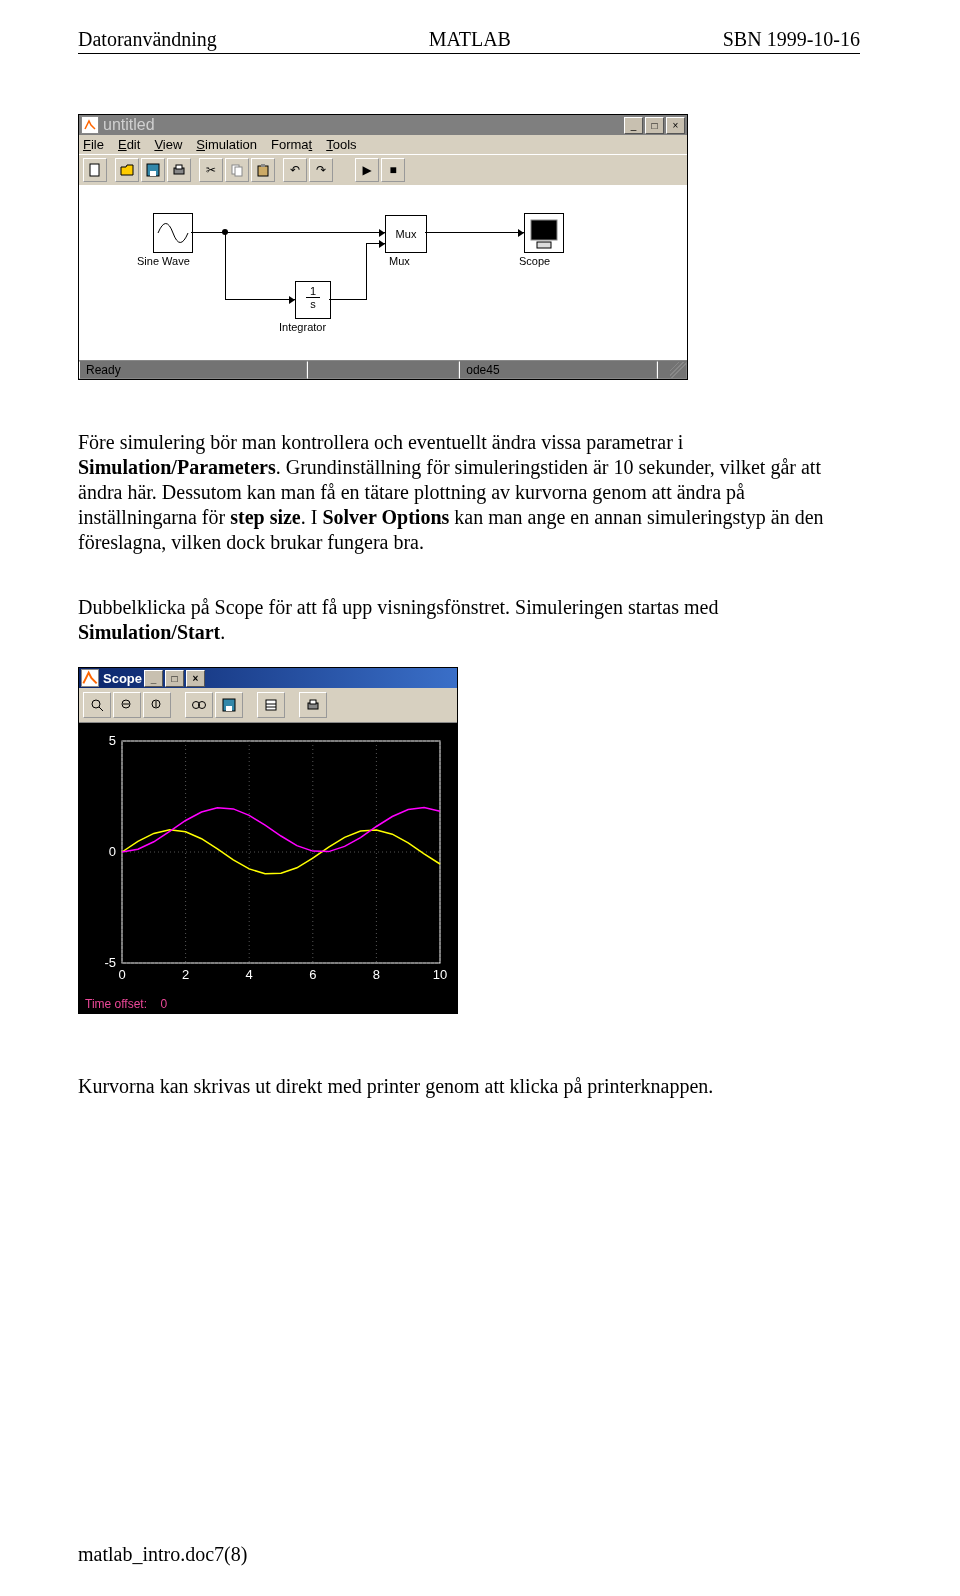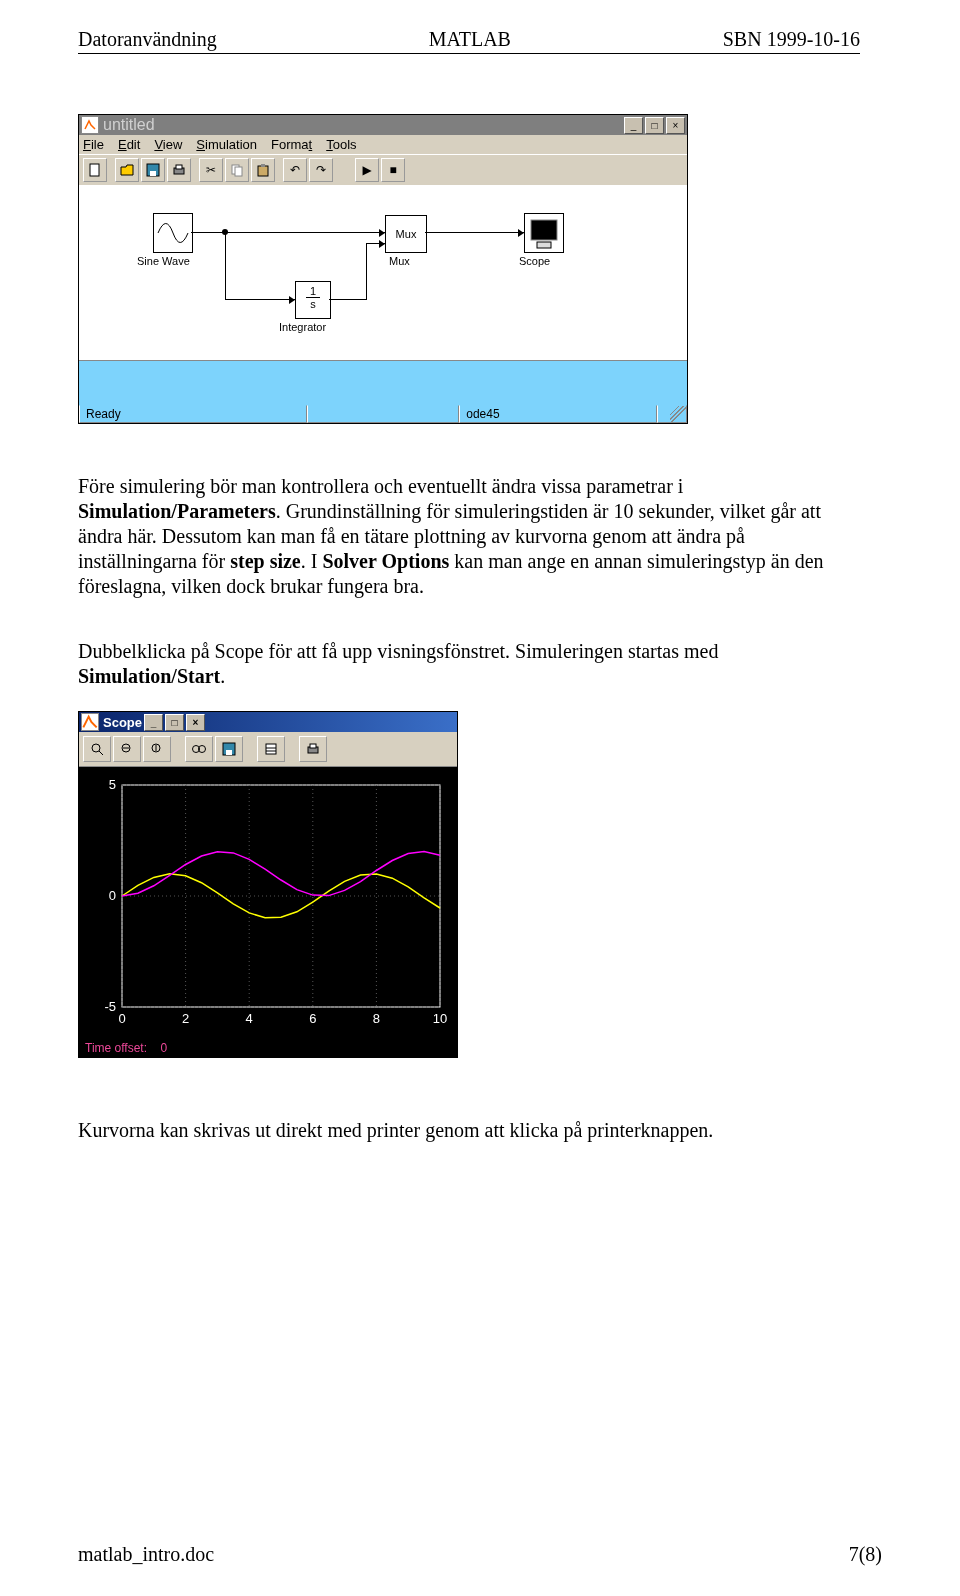--- a/index.html
+++ b/index.html
@@ -24,21 +24,21 @@
     padding-bottom: 2px;
     margin-bottom: 60px;
   }
   p { font-size: 20px; line-height: 1.25; margin: 0 0 22px 0; }
   .b { font-weight: bold; }
 
   
   .sim-window {
     width: 608px;
     border: 1px solid #000;
-    background: #7dd3fc;
+    background: #737373;
     font-family: "MS Sans Serif", Tahoma, sans-serif;
     margin-bottom: 50px;
   }
   .sim-titlebar {
     background: #7f7f7f;
     color: #d0d0d0;
     display: flex;
     align-items: center;
     height: 20px;
     padding: 0 2px;
@@ -108,21 +108,20 @@
     border-top:4px solid transparent;border-bottom:4px solid transparent;
     border-left:6px solid #000;
   }
   .sim-status {
     display:flex; font-size:12px;
     border-top:1px solid #888;
   }
   .sim-status div {
     border:1px solid #888; border-top-color:#fff0; border-left-color:#fff;
     padding:1px 6px;
-    margin-top:44px;
   }
   .resize-grip {
     width:16px;
     background:
       linear-gradient(135deg, transparent 6px, #888 6px, #888 7px, transparent 7px,
       transparent 9px, #888 9px, #888 10px, transparent 10px,
       transparent 12px, #888 12px, #888 13px, transparent 13px) bottom right / 16px 16px no-repeat;
   }
 
   
@@ -163,22 +162,22 @@
   }
   .plot-area svg { width:100%; height:100%; display:block; }
   .scope-status {
     background:#000;color:#ec4899;font-size:12px;padding:2px 6px;
   }
 
   .footer {
     position: absolute;
     bottom: 30px;
     left: 78px;
-    right: 78px;
-    display:flex;justify-content:space-between;
+    right: 66px;
+    display:flex;
     font-size:20px;
   }
 </style>
 </head>
 <body>
 
 <div class="page">
   <div class="header-row">
     <span>Datoranvändning</span>
     <span>MATLAB</span>

